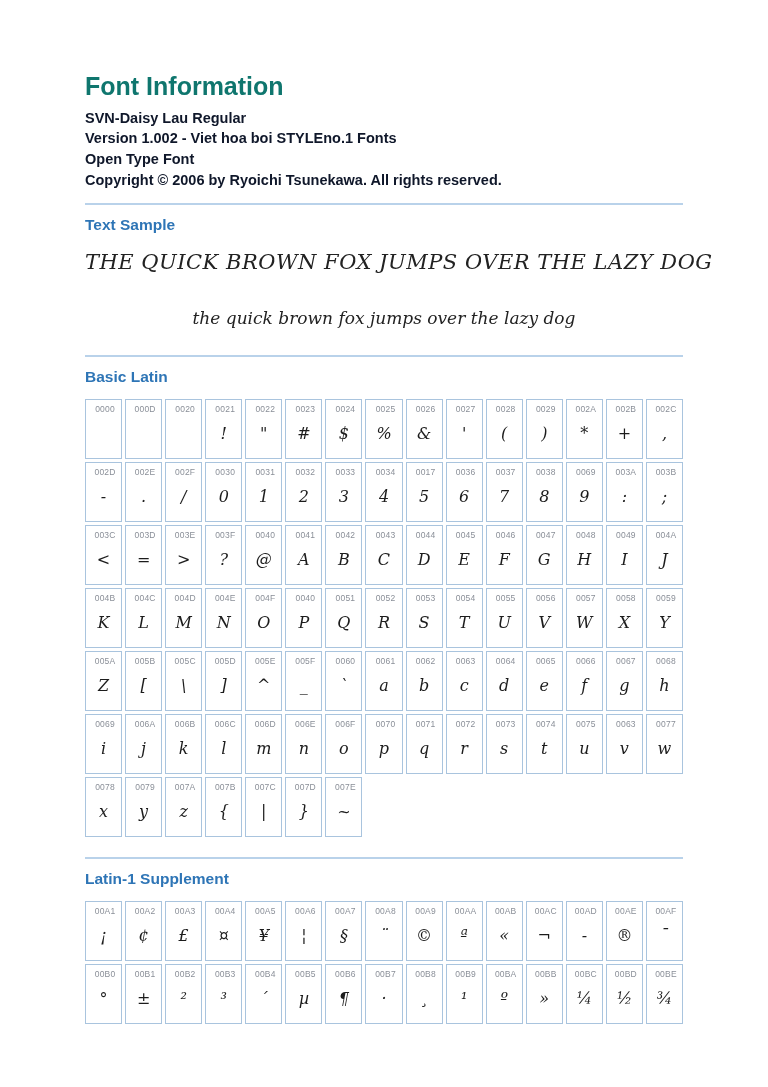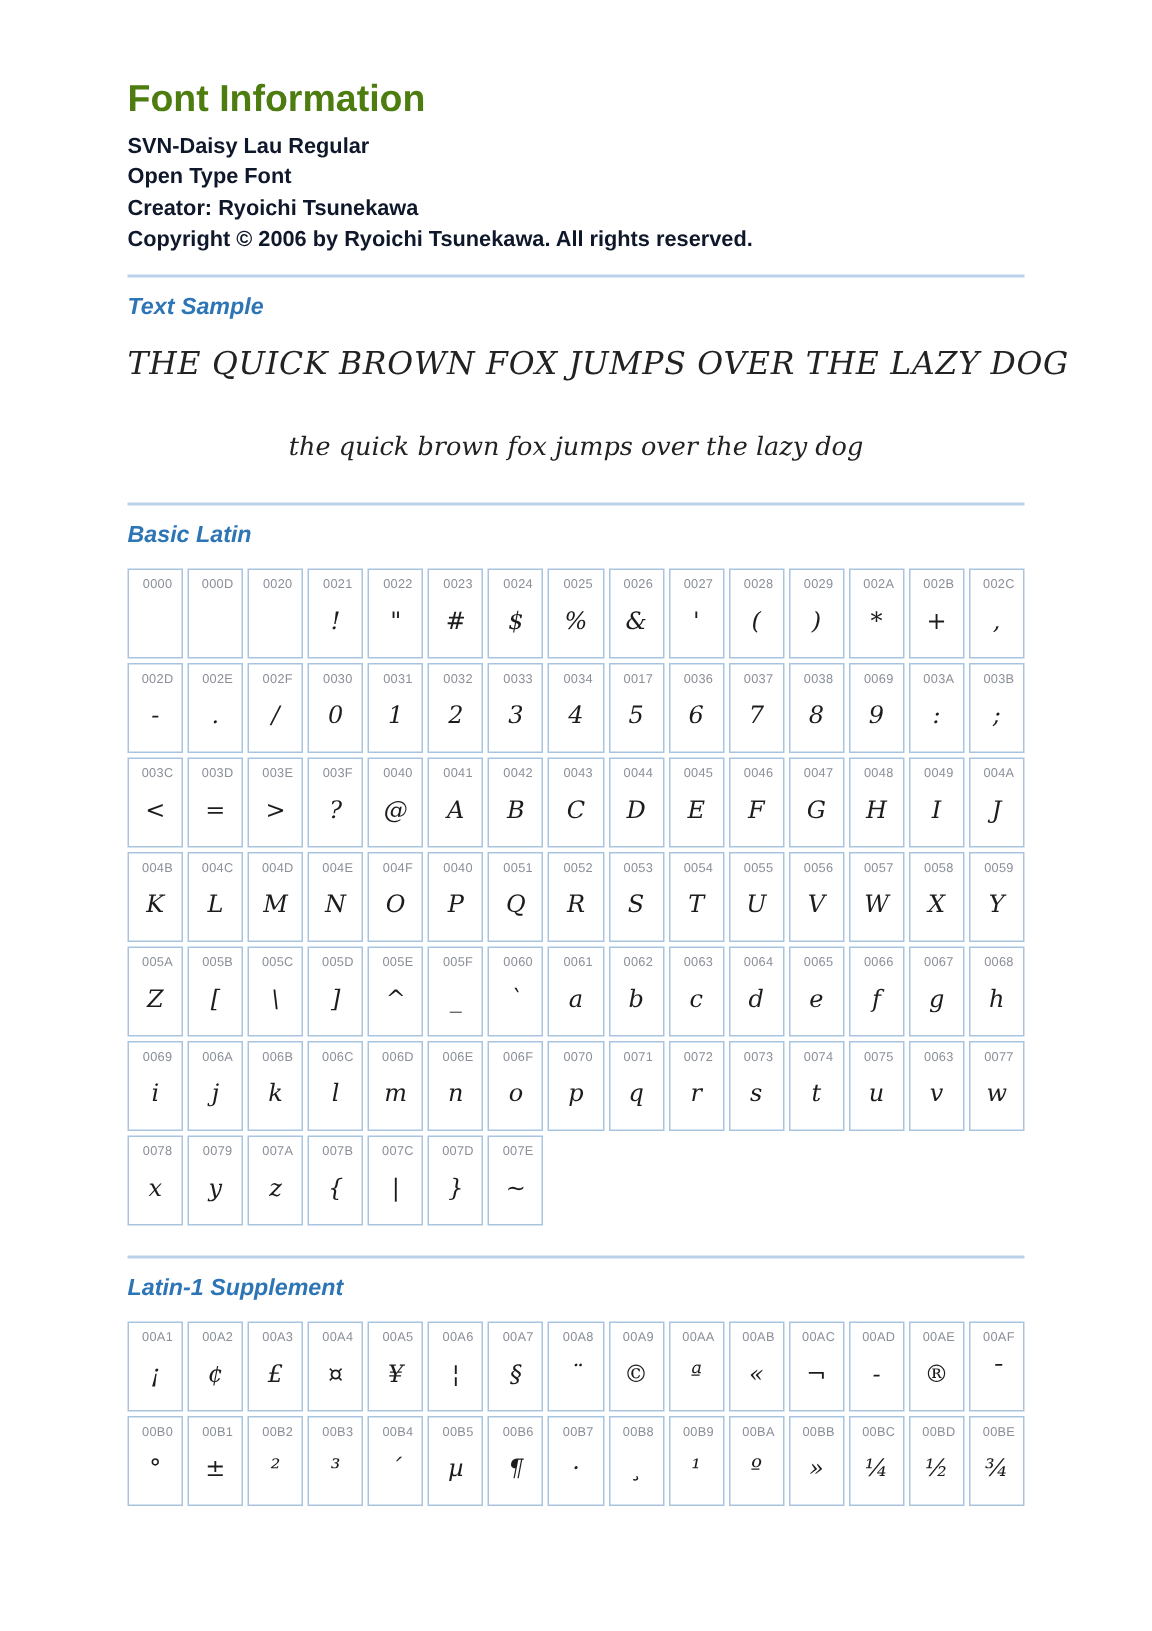--- a/index.html
+++ b/index.html
@@ -1,41 +1,41 @@
 <!DOCTYPE html>
 <html><head>
 <meta charset="utf-8">
 <style>
   html,body{margin:0;padding:0;background:#ffffff;}
   body{width:768px;height:1087px;font-family:"Liberation Sans",sans-serif;color:#1a1a1a;overflow:hidden;}
   .content{width:598px;margin:0 auto 0 85px;}
-  .page-title{margin:0;padding-top:52px;font-size:25px;line-height:1.15;font-weight:bold;color:#4d7c0f;}
+  .page-title{margin:0;padding-top:72px;font-size:25px;line-height:1.15;font-weight:bold;color:#0f766e;}
   .meta-block{margin-top:7px;}
   .meta-line{font-size:14.5px;line-height:20.6px;font-weight:bold;color:#0f172a;}
   .divider{border:none;border-top:2px solid #b9d2ea;margin:13px 0 0 0;}
-  .section-heading{margin:11px 0 0 0;font-size:15.5px;font-weight:bold;color:#2e75b6;font-style:italic;}
+  .section-heading{margin:11px 0 0 0;font-size:15.5px;font-weight:bold;color:#2e75b6;}
   .sample-upper{margin-top:16px;text-align:center;font-family:"DejaVu Serif",serif;font-style:italic;font-size:21px;letter-spacing:0.5px;color:#222;white-space:nowrap;}
   .sample-lower{margin-top:34px;text-align:center;font-family:"DejaVu Serif",serif;font-style:italic;font-size:17px;color:#222;}
   .sample-gap{height:14px;}
   .glyph-grid{margin-top:13px;display:grid;grid-template-columns:repeat(15,1fr);gap:3px;text-align:center;}
   .cell{border:1px solid #a9c4de;height:60px;background:#fff;box-sizing:border-box;display:flex;flex-direction:column;}
   .cell .code{font-size:8.5px;line-height:10px;color:#8a8f98;padding:4px 0 0 3px;letter-spacing:0.2px;}
   .cell .glyph{flex:1;display:flex;align-items:center;justify-content:center;font-family:"DejaVu Serif",serif;font-style:italic;font-size:16px;color:#1c1c1c;padding-bottom:6px;}
 </style>
 </head>
 <body>
 
 <div class="content">
 
   <h1 class="page-title">Font Information</h1>
 
   <div class="meta-block">
     <div class="meta-line">SVN-Daisy Lau Regular</div>
+    <div class="meta-line">Version 1.002 - Viet hoa boi STYLEno.1 Fonts</div>
     <div class="meta-line">Open Type Font</div>
-    <div class="meta-line">Creator: Ryoichi Tsunekawa</div>
     <div class="meta-line">Copyright © 2006 by Ryoichi Tsunekawa. All rights reserved.</div>
   </div>
 
   <hr class="divider">
 
   <h2 class="section-heading">Text Sample</h2>
   <div class="sample-upper">THE QUICK BROWN FOX JUMPS OVER THE LAZY DOG</div>
   <div class="sample-lower">the quick brown fox jumps over the lazy dog</div>
   <div class="sample-gap"></div>
 

